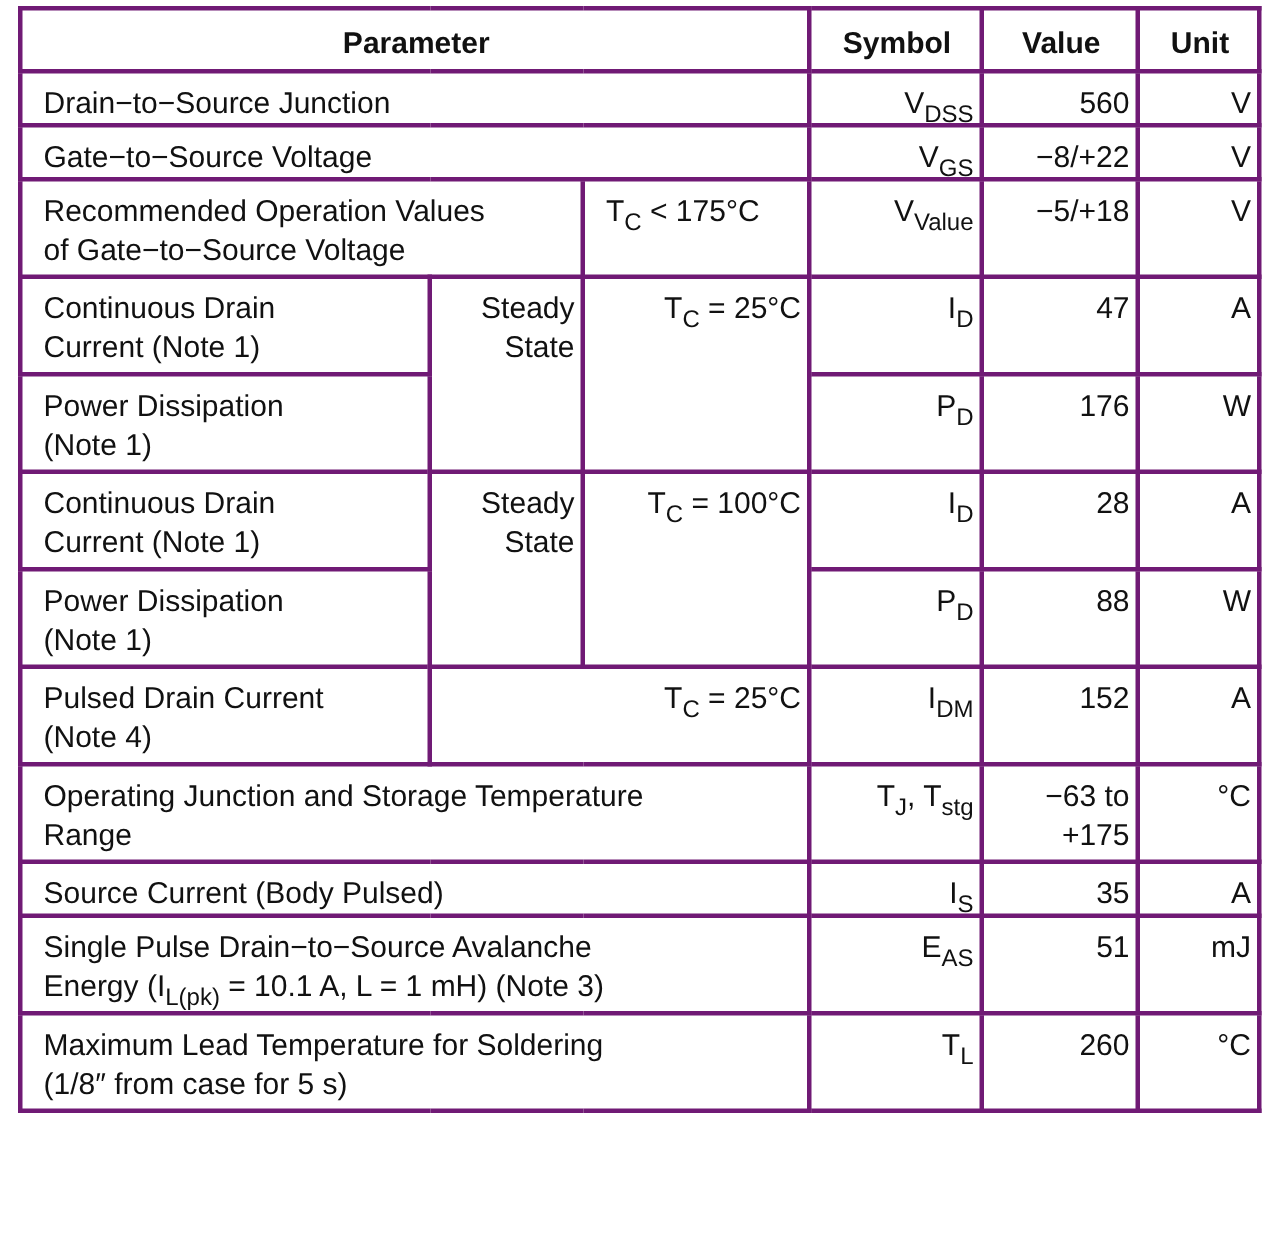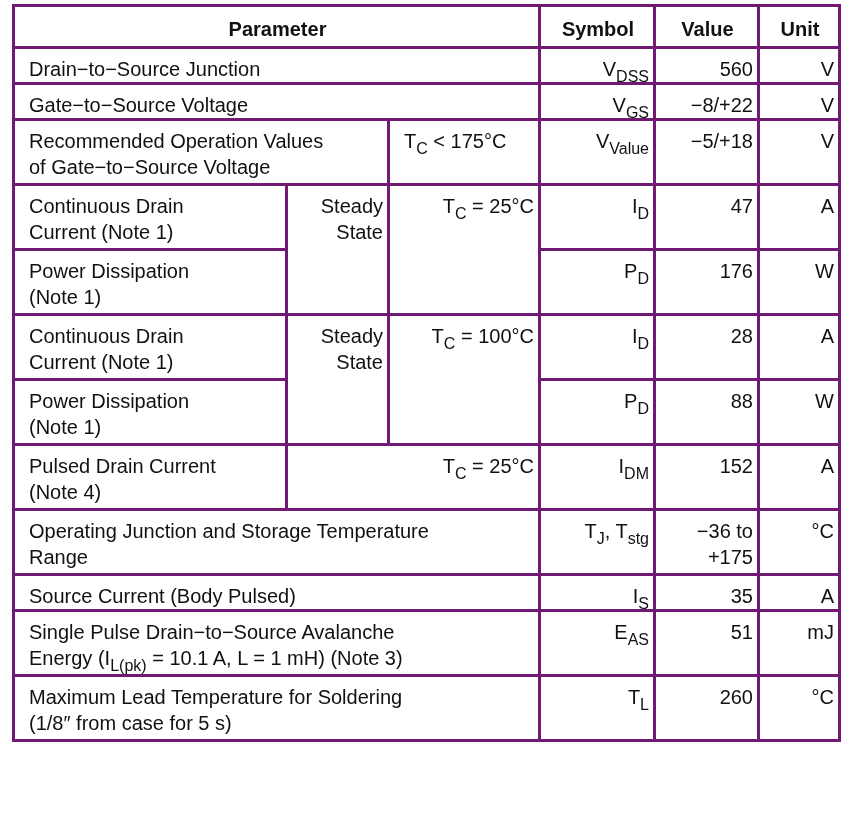--- a/index.html
+++ b/index.html
@@ -103,21 +103,21 @@
     <td><span>Pulsed Drain Current</span><br><span>(Note 4)</span></td>
     <td colspan="2" class="c"><span>T</span><sub>C</sub><span> = 25°C</span></td>
     <td class="c"><span>I</span><sub>DM</sub></td>
     <td class="c">152</td>
     <td class="c">A</td>
   </tr>
 
   <tr class="r2">
     <td colspan="3"><span>Operating Junction and Storage Temperature</span><br><span>Range</span></td>
     <td class="c"><span>T</span><sub>J</sub><span>, T</span><sub>stg</sub></td>
-    <td class="c"><span>−36 to</span><br><span>+175</span></td>
+    <td class="c"><span>−63 to</span><br><span>+175</span></td>
     <td class="c">°C</td>
   </tr>
 
   <tr class="r1">
     <td colspan="3">Source Current (Body Pulsed)</td>
     <td class="c"><span>I</span><sub>S</sub></td>
     <td class="c">35</td>
     <td class="c">A</td>
   </tr>
 

